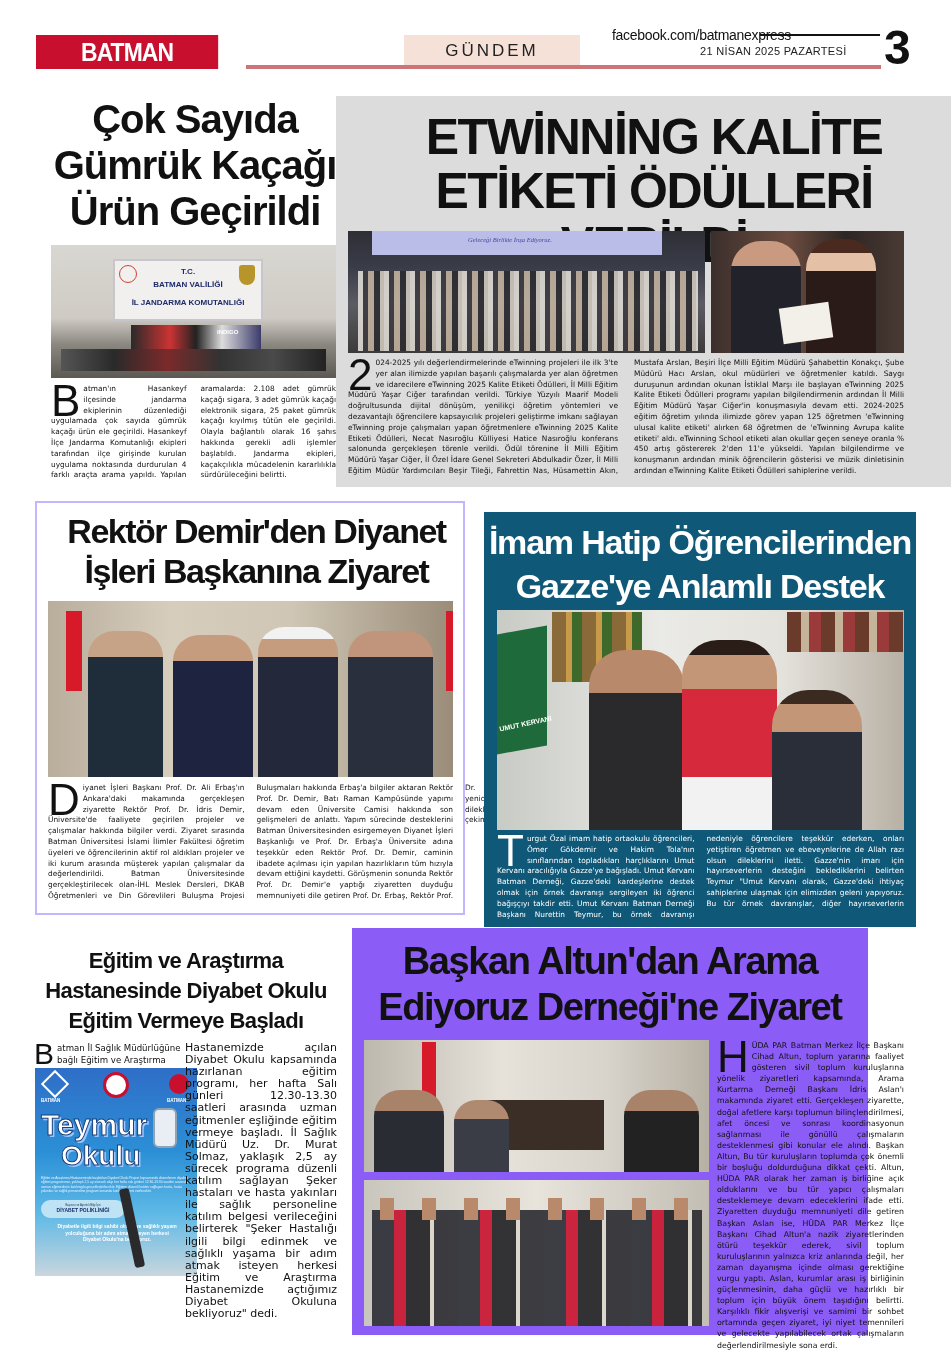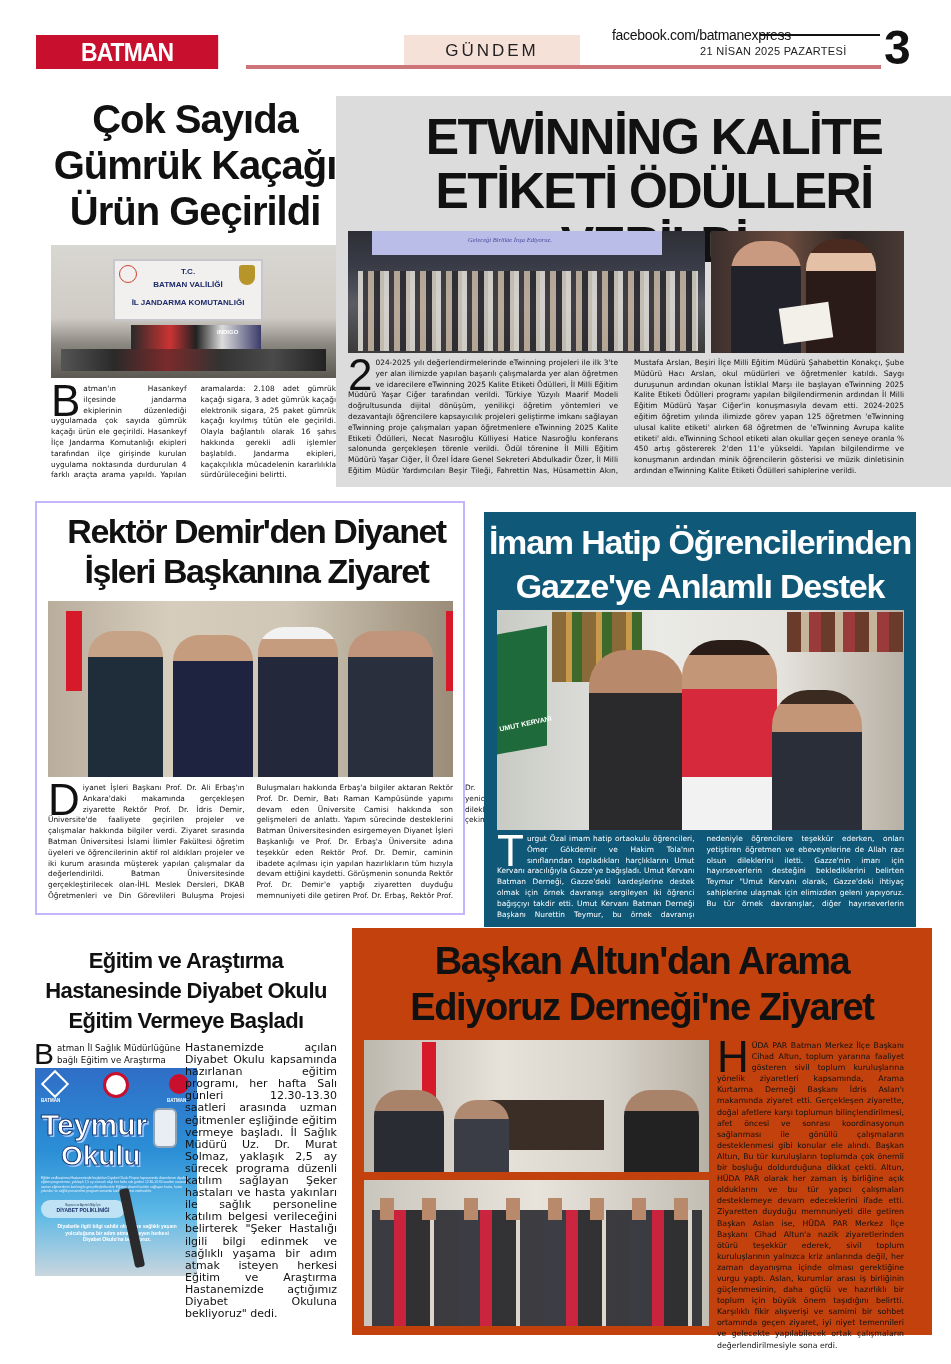--- a/index.html
+++ b/index.html
@@ -136,21 +136,21 @@
       <div style="font-size:5px;font-weight:bold;color:#1b2f6a;">DİYABET POLİKLİNİĞİ</div>
     </div>
     <div class="abs" style="left:22px;top:155px;width:120px;font-size:5px;line-height:6.5px;color:#fff;font-weight:bold;text-align:center;">Diyabetle ilgili bilgi sahibi olmak ve sağlıklı yaşam yolculuğuna bir adım atmak isteyen herkesi Diyabet Okulu'na bekliyoruz.</div>
     <div class="abs" style="left:92px;top:120px;width:10px;height:80px;background:#2a2a2c;transform:rotate(-12deg);border-radius:3px;"></div>
   </div>
   <div class="body-text" style="position:absolute;left:155px;top:96px;width:152px;font-size:11px;line-height:12.1px;">
     <span>Hastanemizde açılan Diyabet Okulu kapsamında hazırlanan eğitim programı, her hafta Salı günleri 12.30-13.30 saatleri arasında uzman eğitmenler eşliğinde eğitim vermeye başladı. İl Sağlık Müdürü Uz. Dr. Murat Solmaz, yaklaşık 2,5 ay sürecek programa düzenli katılım sağlayan Şeker hastaları ve hasta yakınları ile sağlık personeline katılım belgesi verileceğini belirterek "Şeker Hastalığı ilgili bilgi edinmek ve sağlıklı yaşama bir adım atmak isteyen herkesi Eğitim ve Araştırma Hastanemizde açtığımız Diyabet Okuluna bekliyoruz" dedi.</span>
   </div>
 </div>
 
-<div class="abs" style="left:352px;top:928px;width:580px;height:407px;background:#c2410c;">
+<div class="abs" style="left:352px;top:928px;width:516px;height:407px;background:#8b5cf6;">
   <div class="head-title" style="font-size:38px;line-height:46px;margin-top:10px;letter-spacing:-1.4px;">
     <div>Başkan Altun'dan Arama</div>
     <div>Ediyoruz Derneği'ne Ziyaret</div>
   </div>
   <div class="photo" style="left:12px;top:112px;width:345px;height:132px;background:linear-gradient(90deg,#bdb8ae,#e6e2da 40%,#d8d4cc 70%,#b7b0a4);">
     <div class="abs" style="left:58px;top:2px;width:14px;height:70px;background:#d61a2a;"></div>
     <div class="abs" style="left:120px;top:60px;width:120px;height:50px;background:#3a2e26;"></div>
     <div class="abs" style="left:10px;top:50px;width:70px;height:82px;background:linear-gradient(#a9826a 0 26%,#2a2c34 26%);border-radius:26px 26px 0 0;"></div>
     <div class="abs" style="left:90px;top:60px;width:55px;height:72px;background:linear-gradient(#b08a70 0 26%,#3a3c46 26%);border-radius:22px 22px 0 0;"></div>
     <div class="abs" style="left:260px;top:50px;width:75px;height:82px;background:linear-gradient(#a9826a 0 26%,#222 26%);border-radius:26px 26px 0 0;"></div>

